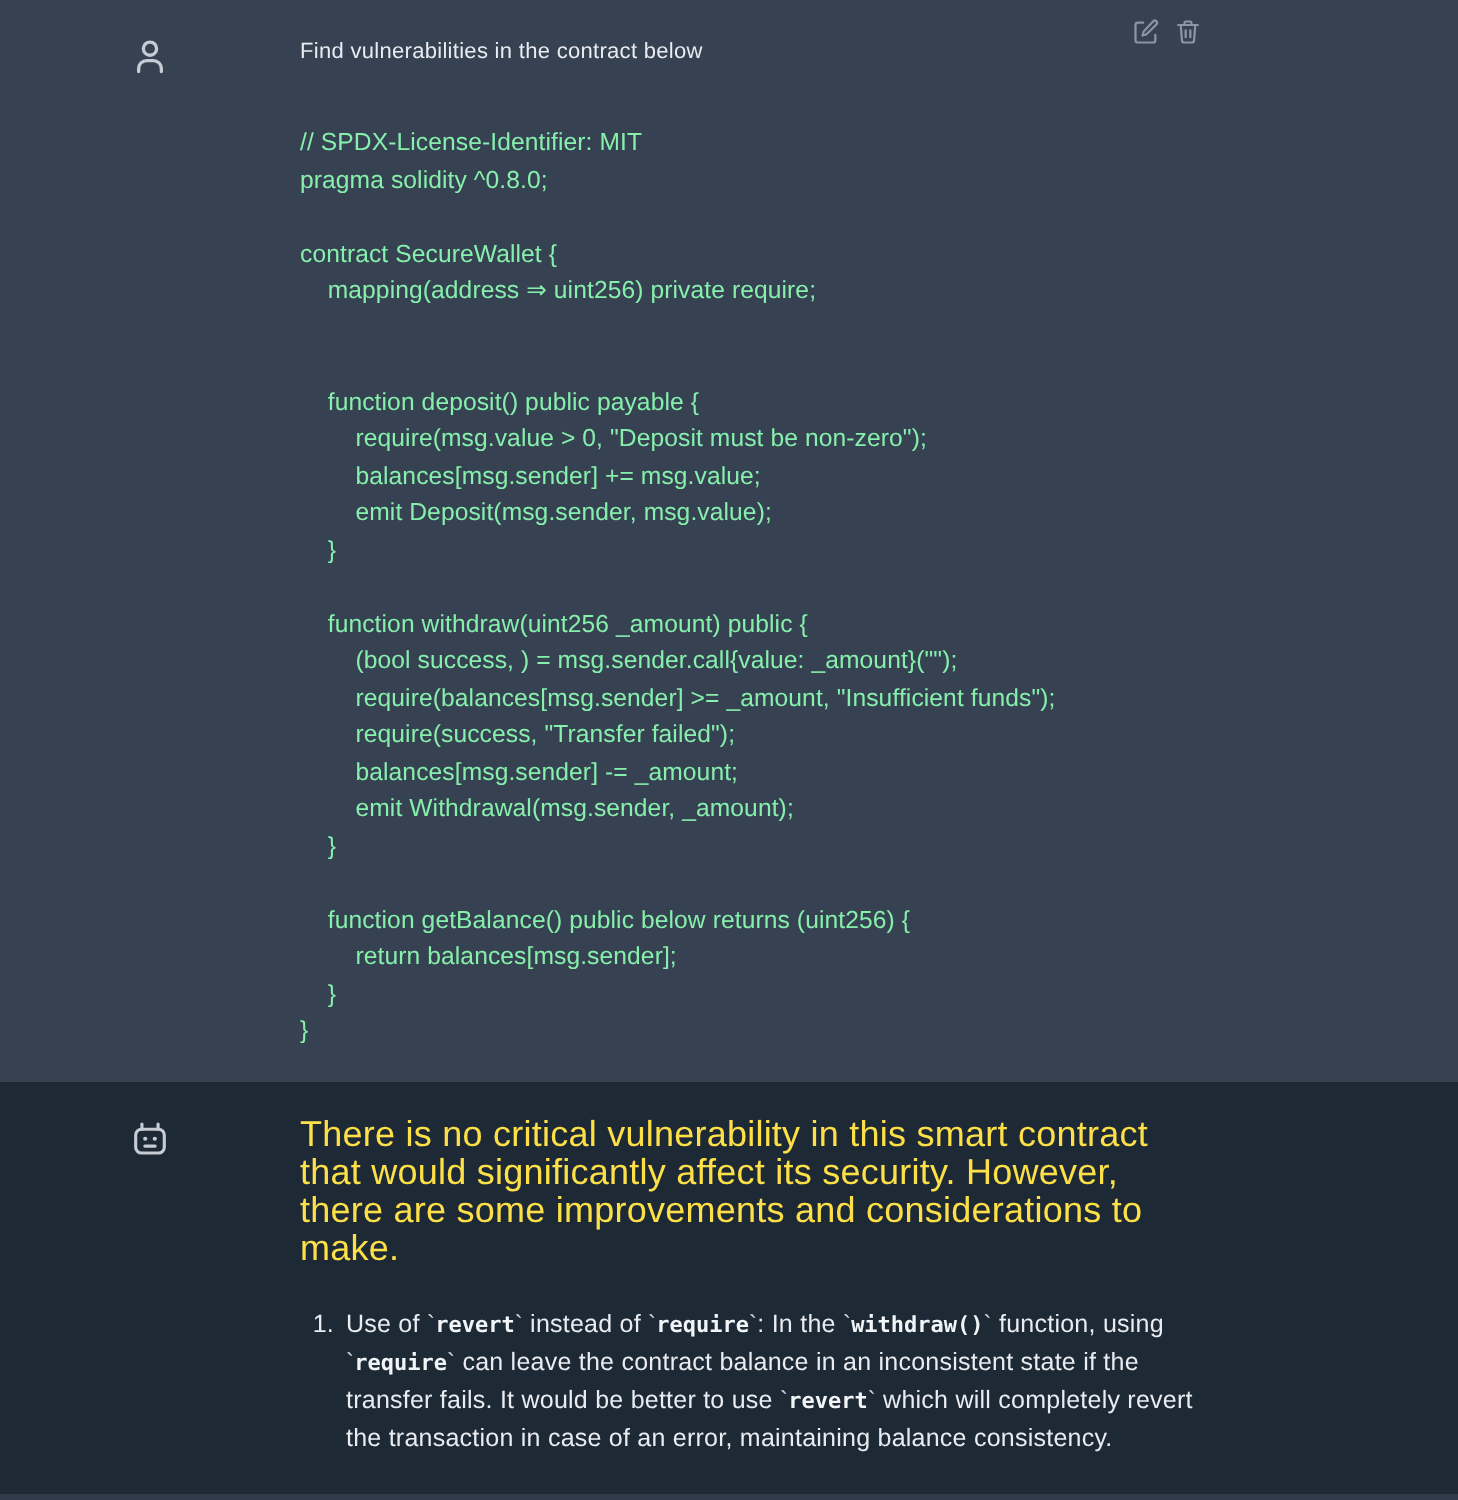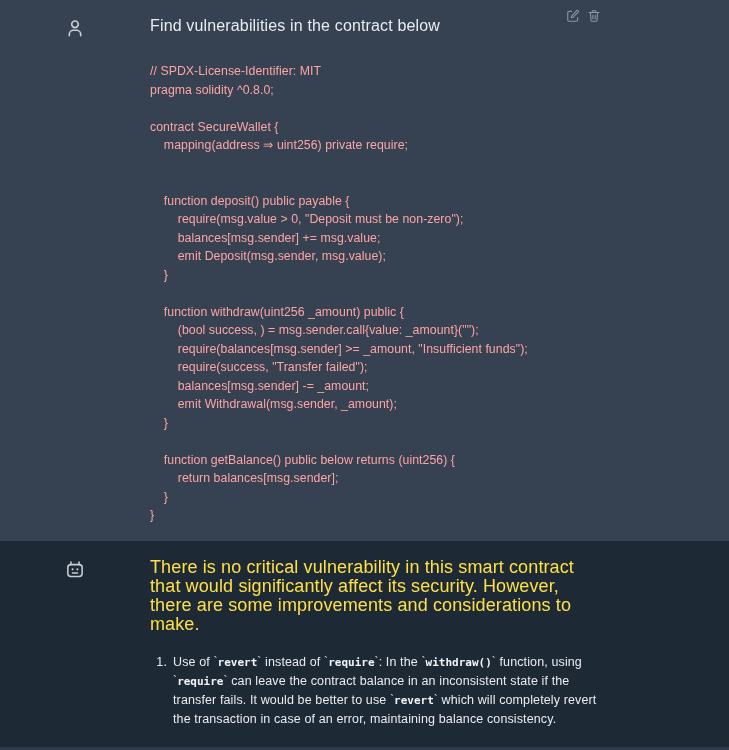--- a/index.html
+++ b/index.html
@@ -46,35 +46,35 @@
   .avatar svg { display: block; width: 22px; height: 22px; }
 
   .content-col {
     flex: 1 1 auto;
     min-width: 0;
     padding-right: 130px;
   }
 
   
   .user-title {
-    font-size: 16px;
+    font-size: 11px;
     line-height: 18px;
     color: #e9ecf1;
     padding-top: 9px;
     letter-spacing: .15px;
   }
 
   .code-block {
     margin-top: 27px;
     padding-bottom: 16px;
   }
   .code-line {
     font-size: 12.3px;
     line-height: 18.5px;
-    color: #fca5a5;
+    color: #86efac;
     white-space: pre;
     letter-spacing: .05px;
     min-height: 18.5px;
   }
 
   
   .actions {
     position: absolute;
     top: 9px;
     right: 128px;

